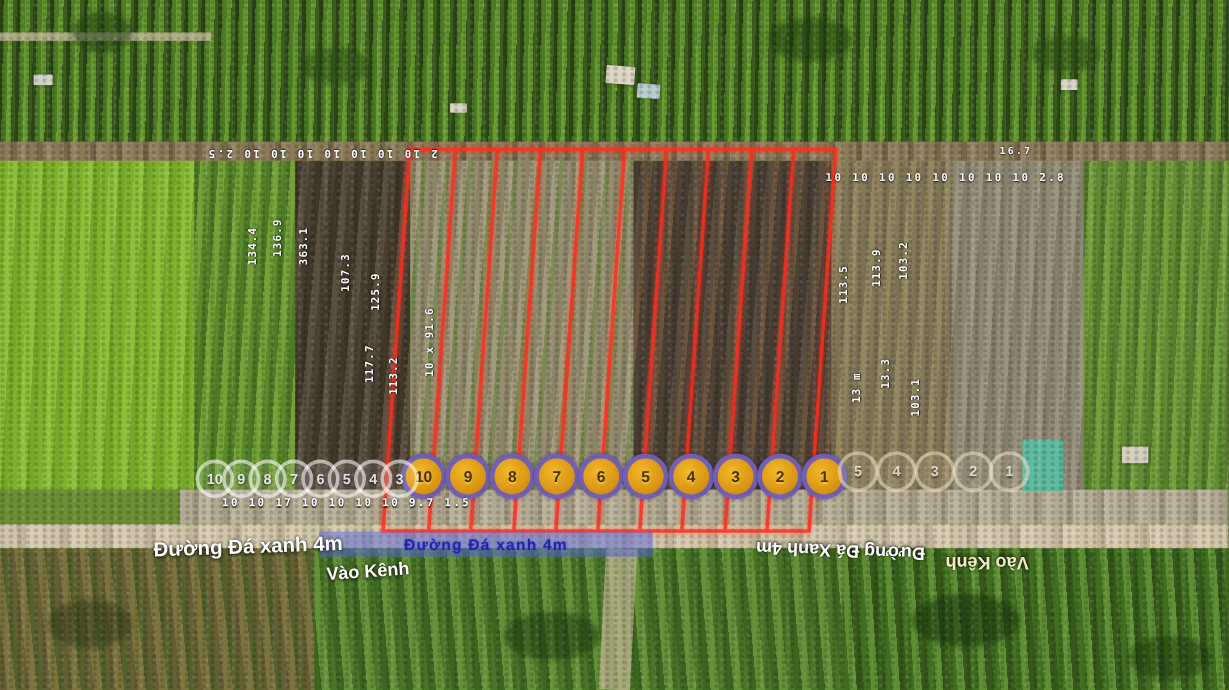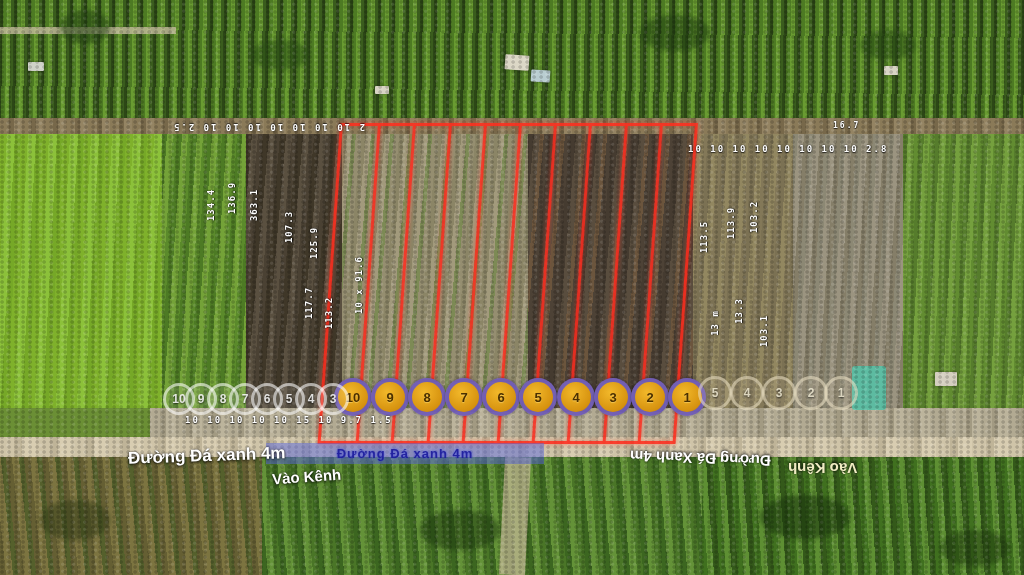--- a/index.html
+++ b/index.html
@@ -214,21 +214,21 @@
   <div class="mk mk-gr" style="left:794px">
       <span>2</span>
     </div>
   <div class="mk mk-gr" style="left:824px">
       <span>1</span>
     </div>
 
   <div class="dim flip" style="left:172px;top:122px;">2 10 10 10 10 10 10 10 2.5</div>
   <div class="dim" style="left:688px;top:144px;">10 10 10 10 10 10 10 10 2.8</div>
   <div class="dim" style="left:833px;top:121px;font-size:8px;">16.7</div>
-  <div class="dim" style="left:185px;top:415px;">10 10 10 10 10 15 10 9.7 1.5</div>
+  <div class="dim" style="left:185px;top:415px;">10 10 17 10 10 10 10 9.7 1.5</div>
 
   <div class="dim dim-v" style="left:195px;top:200px;">134.4</div>
   <div class="dim dim-v" style="left:216px;top:193px;">136.9</div>
   <div class="dim dim-v" style="left:238px;top:200px;">363.1</div>
   <div class="dim dim-v" style="left:273px;top:222px;">107.3</div>
   <div class="dim dim-v" style="left:298px;top:238px;">125.9</div>
   <div class="dim dim-v" style="left:293px;top:298px;">117.7</div>
   <div class="dim dim-v" style="left:313px;top:308px;">113.2</div>
 
   <div class="dim dim-v" style="left:330px;top:280px;">10 x 91.6</div>

